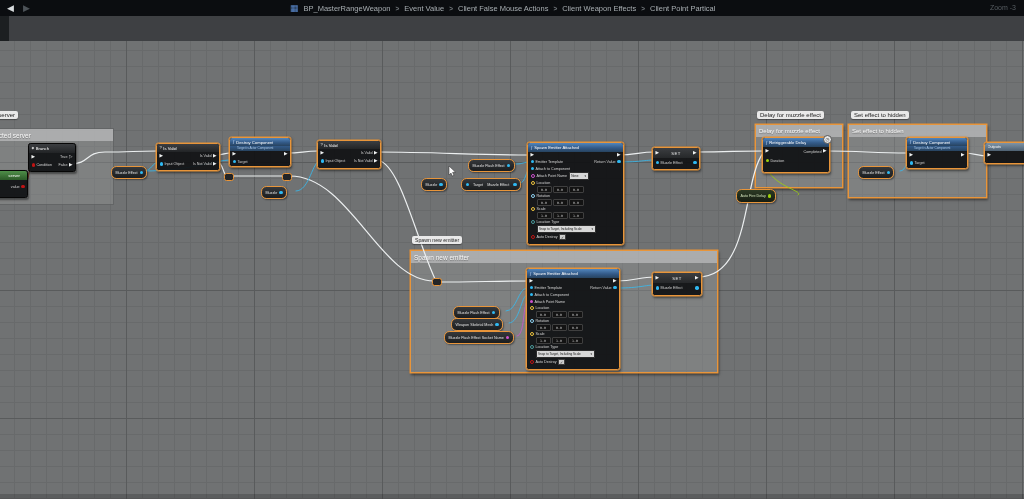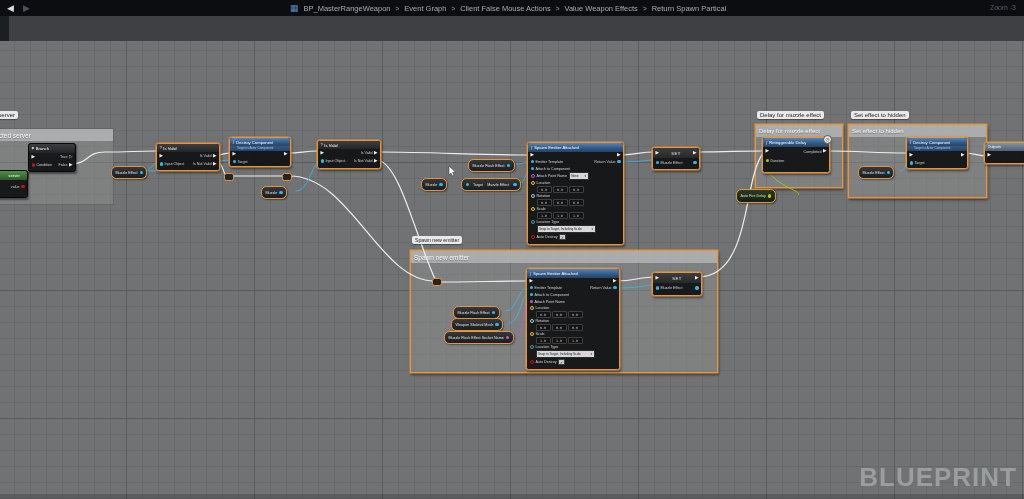--- a/index.html
+++ b/index.html
@@ -95,36 +95,35 @@
 </style>
 </head>
 <body>
 
 <div id="stage">
 
   <div class="canvas"></div>
   <div class="darkstrip"></div>
   <div class="darkcorner"></div>
   <div class="bottomshade"></div>
-  <div class="watermark">BLUEPRINT</div>
 
   <div class="topbar">
     <span class="navarrow nav-back">◀</span>
     <span class="navarrow nav-fwd">▶</span>
     <div class="crumbs">
       <span class="crumb-grid">▦</span>
       <span class="crumb">BP_MasterRangeWeapon</span>
       <span class="crumb-sep">&gt;</span>
-      <span class="crumb">Event Graph</span>
+      <span class="crumb">Event Value</span>
       <span class="crumb-sep">&gt;</span>
       <span class="crumb">Client False Mouse Actions</span>
       <span class="crumb-sep">&gt;</span>
-      <span class="crumb">Value Weapon Effects</span>
+      <span class="crumb">Client Weapon Effects</span>
       <span class="crumb-sep">&gt;</span>
-      <span class="crumb">Return Spawn Partical</span>
+      <span class="crumb">Client Point Partical</span>
     </div>
     <span class="zoomlbl">Zoom -3</span>
   </div>
 
   <div class="comment" style="left:-40px;top:128px;width:152px;height:75px;">
     <div class="cth" style="text-indent:17px;">connected server</div>
   </div>
   <div class="bubble" style="left:-34px;top:111px;">connected server</div>
 
   <div class="comment sel" style="left:410px;top:250px;width:306px;height:121px;">

